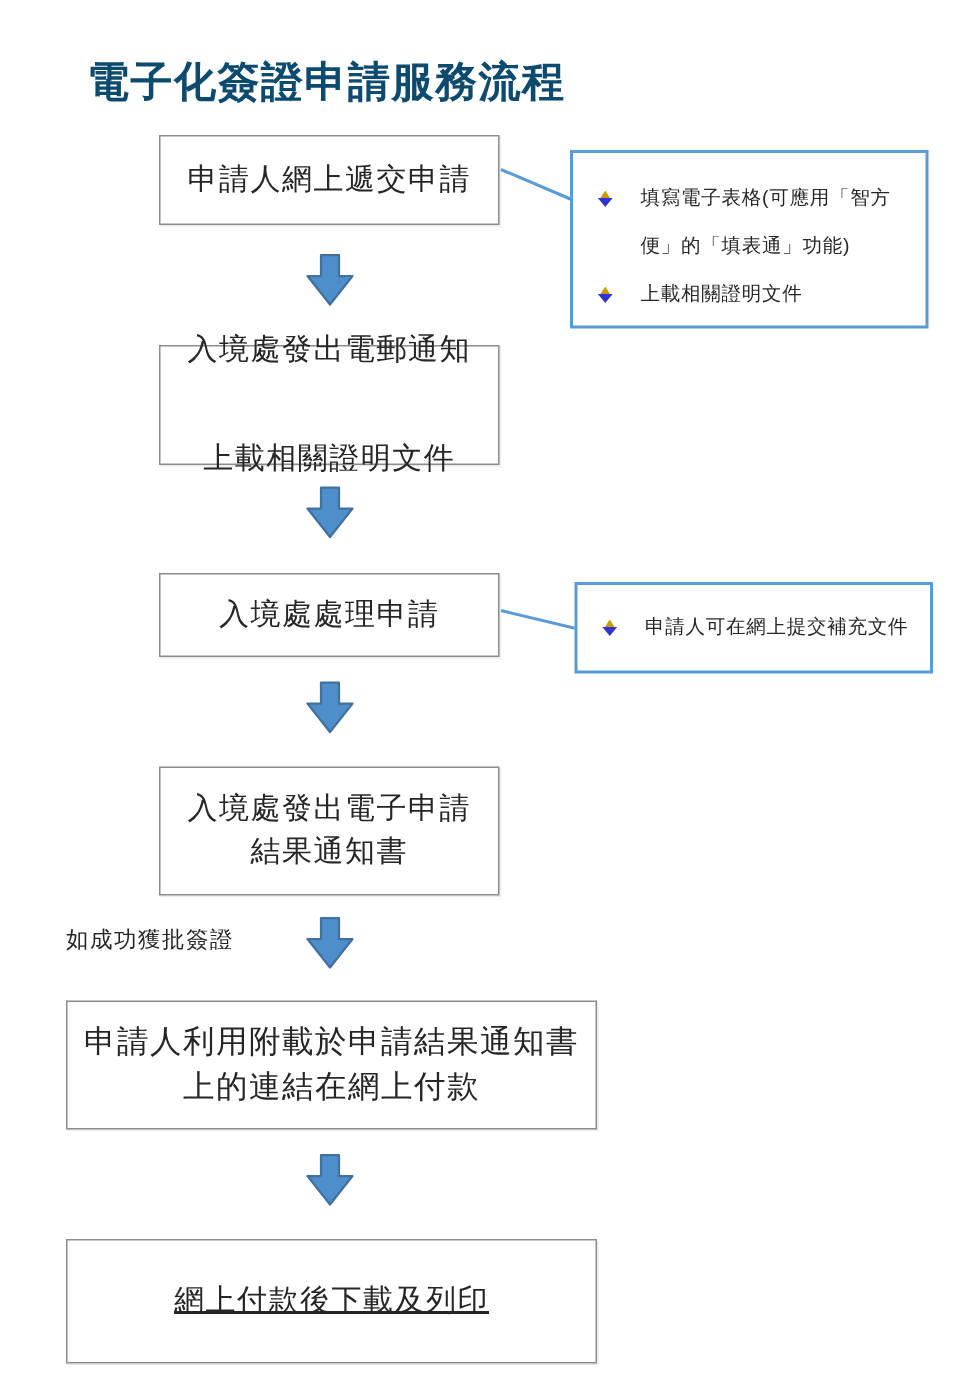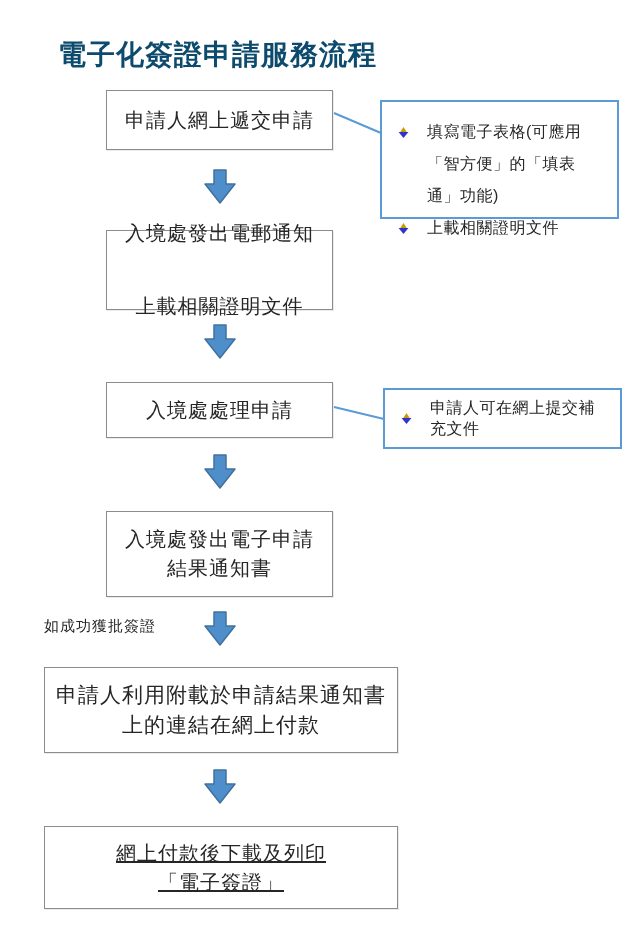--- a/index.html
+++ b/index.html
@@ -63,21 +63,21 @@
     letter-spacing: 1px;
     white-space: nowrap;
   }
 
   
   .note {
     position: absolute;
     border: 2px solid #5b9bd5;
     background: #ffffff;
     box-sizing: border-box;
-    font-size: 16px;
+    font-size: 13px;
   }
   .note-1 { left: 380px; top: 100px; width: 239px; height: 119px; padding: 14px 10px 0 16px; }
   .note-2 { left: 383px; top: 388px; width: 239px; height: 61px;  padding: 0 10px 0 16px;
             display: flex; align-items: center; }
   .note-item { display: flex; align-items: flex-start; }
   .note-1 .note-item { line-height: 32px; }
   .note-2 .note-item { line-height: 1.3; align-items: center; }
   .bullet {
     flex: 0 0 12px;
     margin-right: 17px;
@@ -126,21 +126,20 @@
     <div>結果通知書</div>
   </div>
 
   <div class="box box-5">
     <div>申請人利用附載於申請結果通知書</div>
     <div>上的連結在網上付款</div>
   </div>
 
   <div class="box box-6">
     <div>網上付款後下載及列印</div>
-    <div>「電子簽證」</div>
   </div>
 
   <svg class="arrow arrow-1" viewBox="0 0 34 36">
     <path d="M11 1 H23 V15 H32 L17 34 L2 15 H11 Z" fill="#4e8ecb"></path>
   </svg>
   <svg class="arrow arrow-2" viewBox="0 0 34 36">
     <path d="M11 1 H23 V15 H32 L17 34 L2 15 H11 Z" fill="#4e8ecb"></path>
   </svg>
   <svg class="arrow arrow-3" viewBox="0 0 34 36">
     <path d="M11 1 H23 V15 H32 L17 34 L2 15 H11 Z" fill="#4e8ecb"></path>

